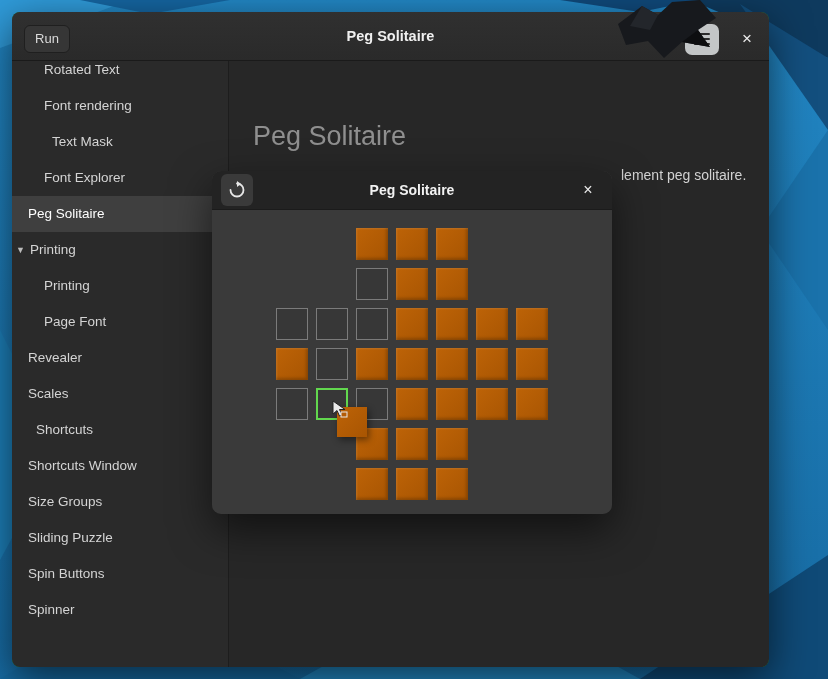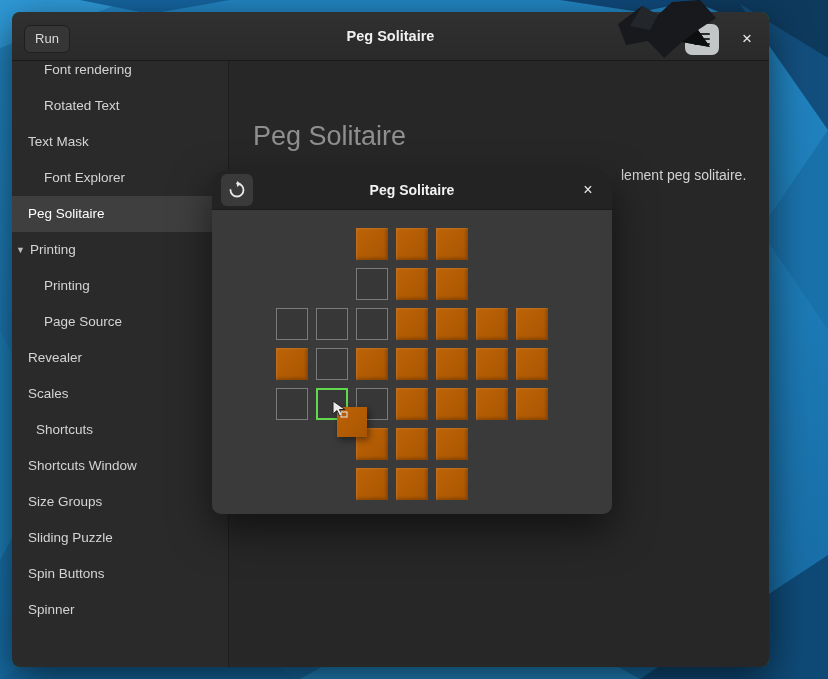--- a/index.html
+++ b/index.html
@@ -110,28 +110,28 @@
     <div class="btn-run">Run</div>
     <div class="win-title">Peg Solitaire</div>
     <div class="menu-btn">
       <div class="bars"></div>
     </div>
     <div class="win-close">×</div>
   </div>
 
   <div class="sidebar">
     <div class="side-list" id="side-list">
+        <div class="side-item" style="padding-left: 32px;"><span>Rotated Text</span></div>
         <div class="side-item" style="padding-left: 32px;"><span>Font rendering</span></div>
-        <div class="side-item" style="padding-left: 32px;"><span>Rotated Text</span></div>
-        <div class="side-item" style="padding-left: 16px;"><span>Text Mask</span></div>
+        <div class="side-item" style="padding-left: 40px;"><span>Text Mask</span></div>
         <div class="side-item" style="padding-left: 32px;"><span>Font Explorer</span></div>
         <div class="side-item selected" style="padding-left: 16px;"><span>Peg Solitaire</span></div>
         <div class="side-item" style="padding-left: 18px;"><span class="expander">▼</span><span>Printing</span></div>
         <div class="side-item" style="padding-left: 32px;"><span>Printing</span></div>
-        <div class="side-item" style="padding-left: 32px;"><span>Page Source</span></div>
+        <div class="side-item" style="padding-left: 32px;"><span>Page Font</span></div>
         <div class="side-item" style="padding-left: 16px;"><span>Revealer</span></div>
         <div class="side-item" style="padding-left: 16px;"><span>Scales</span></div>
         <div class="side-item" style="padding-left: 24px;"><span>Shortcuts</span></div>
         <div class="side-item" style="padding-left: 16px;"><span>Shortcuts Window</span></div>
         <div class="side-item" style="padding-left: 16px;"><span>Size Groups</span></div>
         <div class="side-item" style="padding-left: 16px;"><span>Sliding Puzzle</span></div>
         <div class="side-item" style="padding-left: 16px;"><span>Spin Buttons</span></div>
         <div class="side-item" style="padding-left: 16px;"><span>Spinner</span></div>
       </div>
   </div>

